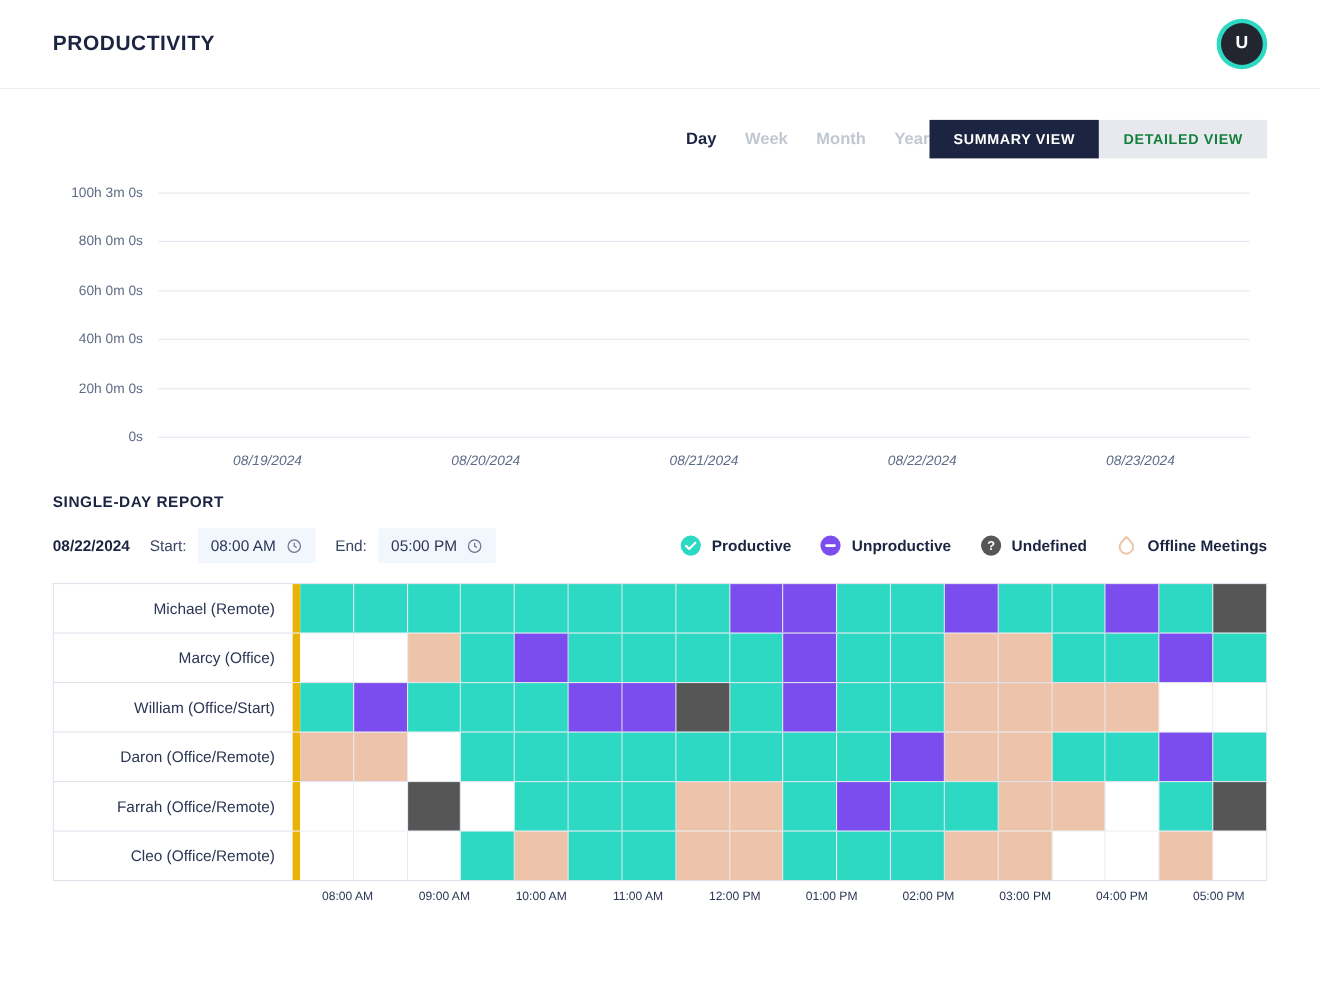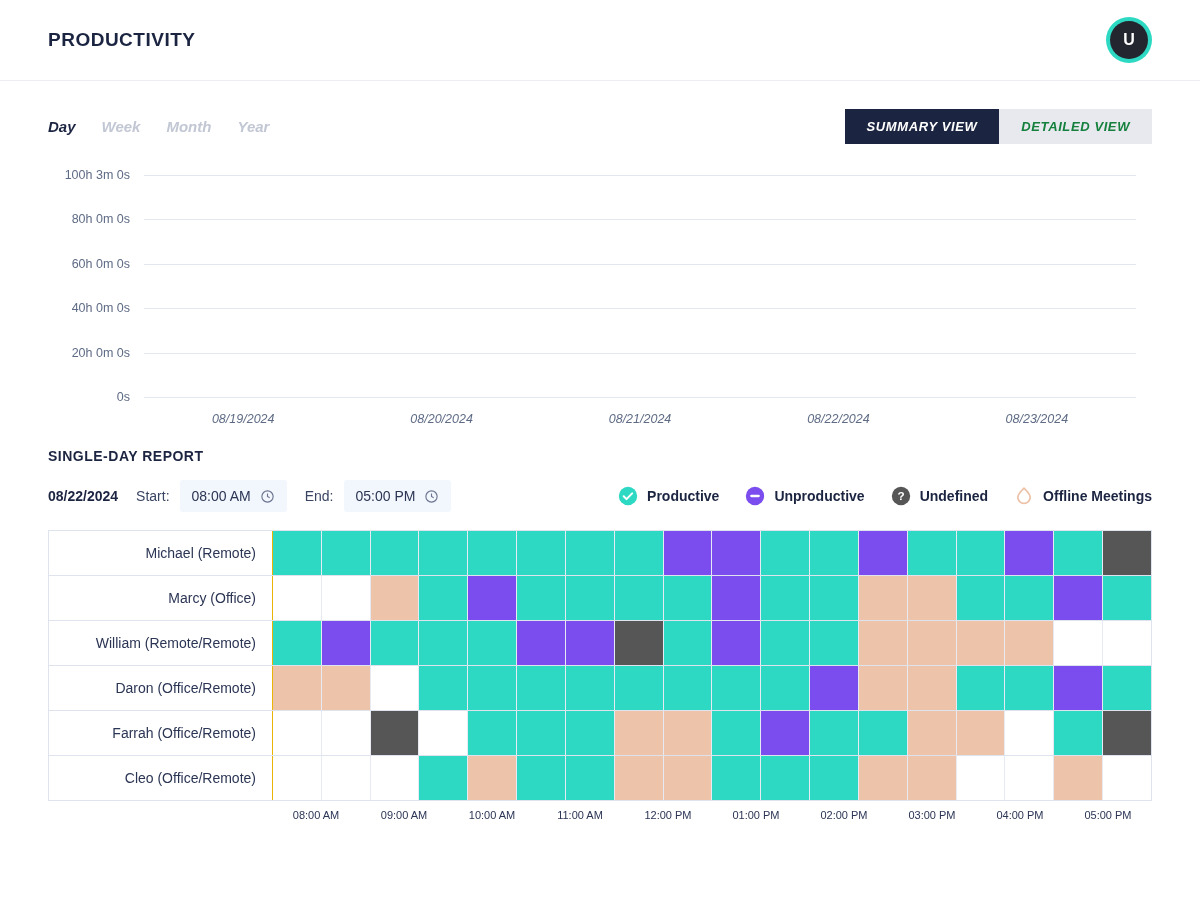--- a/index.html
+++ b/index.html
@@ -30,23 +30,22 @@
   }
   .avatar {
     width: 38px; height: 38px; border-radius: 50%;
     background: #23262e; color: #fff;
     display: flex; align-items: center; justify-content: center;
     font-size: 16px; font-weight: bold;
   }
 
   
   .controls {
-    display: flex; align-items: center; justify-content: space-between;
+    display: flex; align-items: center; justify-content: flex-end;
     padding: 28px 48px 0 48px;
-    font-style: italic;
   }
   .range-tabs { display: flex; gap: 26px; }
   .range-tab {
     font-size: 15px; font-weight: bold; color: #c2c7d4;
     cursor: pointer; line-height: 1;
   }
   .range-tab.active { color: #1b2440; }
 
   .view-toggle { display: flex; }
   .view-btn {
@@ -120,21 +119,21 @@
 
   
   .timeline { margin: 18px 48px 0 48px; }
   .tl-grid { border: 1px solid #dfe3ed; border-bottom: none; }
   .tl-row {
     display: flex; height: 45px;
     border-bottom: 1px solid #dfe3ed;
   }
   .tl-name {
     width: 224px; flex: none;
-    border-right: 1px solid #eab308;
+    border-right: 7px solid #eab308;
     display: flex; align-items: center; justify-content: flex-end;
     padding-right: 16px;
     font-size: 14px; color: #2b3554; white-space: nowrap;
   }
   .tl-cells { flex: 1; display: flex; }
   .tl-cell {
     flex: 1;
     border-right: 1px solid #e7eaf2;
     background: #ffffff;
   }
@@ -335,21 +334,21 @@
           <div class="tl-cell" style="background: rgb(45, 217, 195);"></div>
           <div class="tl-cell" style="background: rgb(237, 195, 169);"></div>
           <div class="tl-cell" style="background: rgb(237, 195, 169);"></div>
           <div class="tl-cell" style="background: rgb(45, 217, 195);"></div>
           <div class="tl-cell" style="background: rgb(45, 217, 195);"></div>
           <div class="tl-cell" style="background: rgb(123, 77, 238);"></div>
           <div class="tl-cell" style="background: rgb(45, 217, 195);"></div>
         </div>
       </div>
       <div class="tl-row">
-        <div class="tl-name">William (Remote/Remote)</div>
+        <div class="tl-name">William (Office/Start)</div>
         <div class="tl-cells">
           <div class="tl-cell" style="background: rgb(45, 217, 195);"></div>
           <div class="tl-cell" style="background: rgb(123, 77, 238);"></div>
           <div class="tl-cell" style="background: rgb(45, 217, 195);"></div>
           <div class="tl-cell" style="background: rgb(45, 217, 195);"></div>
           <div class="tl-cell" style="background: rgb(45, 217, 195);"></div>
           <div class="tl-cell" style="background: rgb(123, 77, 238);"></div>
           <div class="tl-cell" style="background: rgb(123, 77, 238);"></div>
           <div class="tl-cell" style="background: rgb(86, 86, 86);"></div>
           <div class="tl-cell" style="background: rgb(45, 217, 195);"></div>

